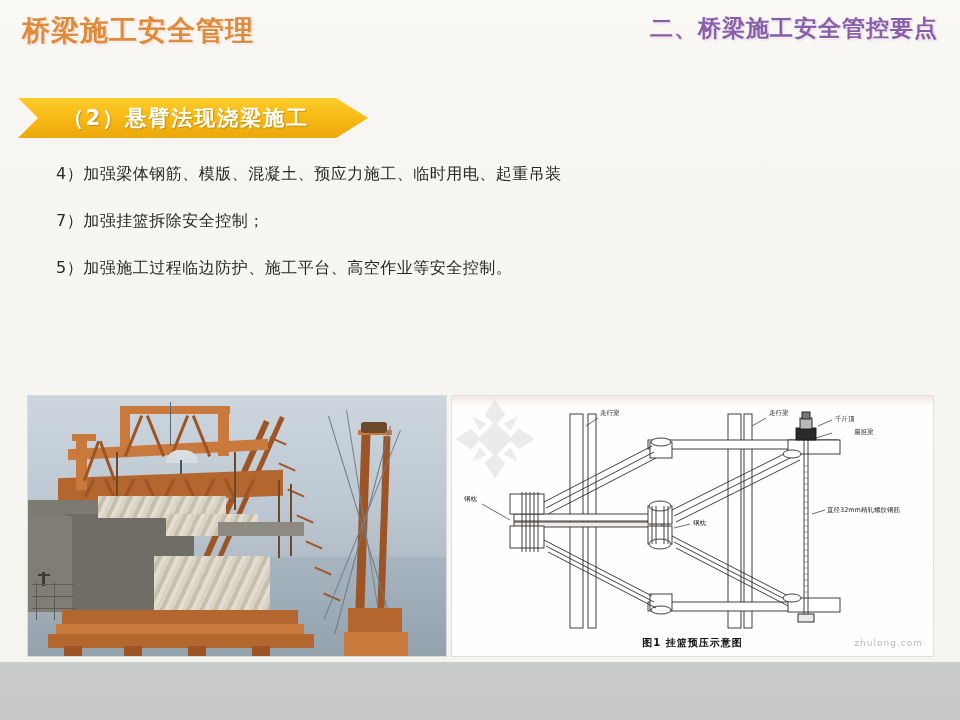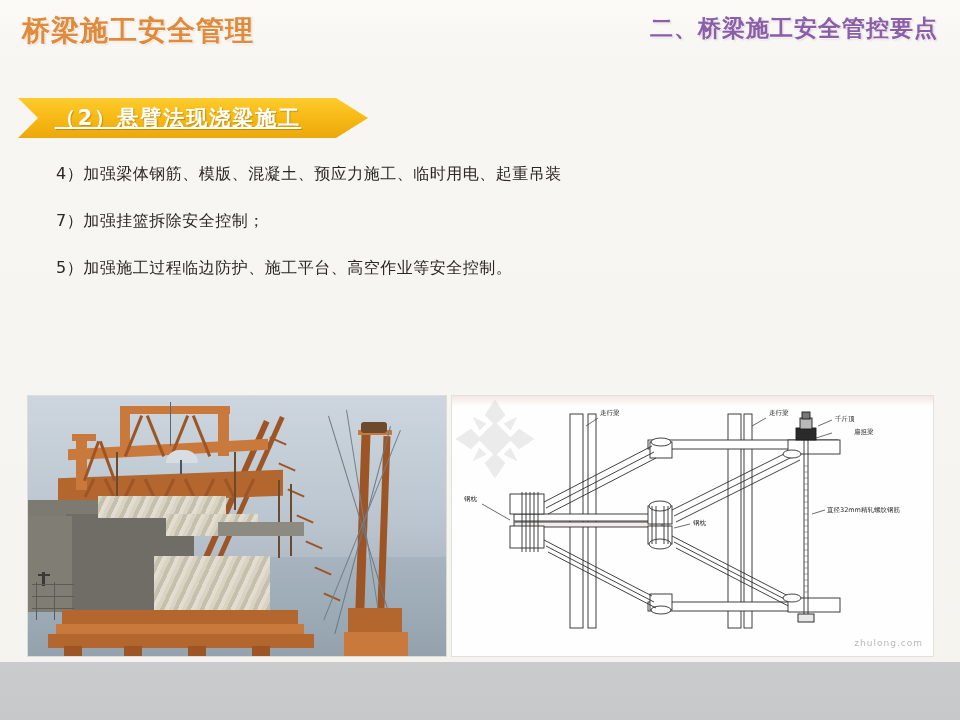--- a/index.html
+++ b/index.html
@@ -35,28 +35,27 @@
     text-shadow:0 1px 0 rgba(255,255,255,.8), 1px 1px 2px rgba(90,50,120,.25);
     white-space:nowrap;
   }
   #banner-shape{
     position:absolute; left:18px; top:98px; width:350px; height:40px;
     background:linear-gradient(180deg,#fdcc2c 0%,#f7b915 50%,#eba80b 100%);
     clip-path:polygon(0 0, 318px 0, 350px 50%, 318px 100%, 0 100%, 20px 50%);
     filter:drop-shadow(1px 2px 2px rgba(120,90,10,.28));
   }
   #banner-label{
-    position:absolute; left:10px; top:98px; width:350px; height:40px;
+    position:absolute; left:18px; top:98px; width:350px; height:40px;
     display:flex; align-items:center; justify-content:center;
     padding-right:14px;
     font-size:21px; font-weight:bold; letter-spacing:2px;
     color:#ffffff;
     text-shadow:1px 1px 1px rgba(150,110,10,.55);
     white-space:nowrap;
-    text-decoration:underline;
   }
   
   #body-text{
     position:absolute; left:56px; top:150px; width:880px;
   }
   .para{
     font-size:16px; color:#2a2724; line-height:47px;
     letter-spacing:.5px; white-space:nowrap;
   }
   
@@ -357,17 +356,18 @@
           <path d="M4 50 L22 38 L34 50 L22 62 Z"></path>
           <path d="M50 30 L70 50 L50 70 L30 50 Z"></path>
           <path d="M24 24 L40 32 L32 40 Z"></path>
           <path d="M76 24 L68 40 L60 32 Z"></path>
           <path d="M76 76 L60 68 L68 60 Z"></path>
           <path d="M24 76 L32 60 L40 68 Z"></path>
         </g>
       </svg>
       <div id="watermark-text">zhulong.com</div>
 
+      <div id="fig-caption">图1  挂篮预压示意图</div>
     </div>
   </div>
 
   <div id="footer-band"></div>
 </div>
 
 </body></html>

